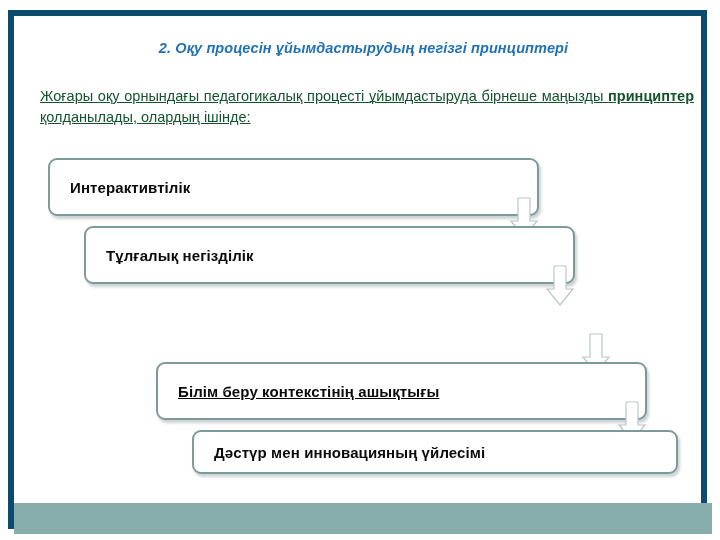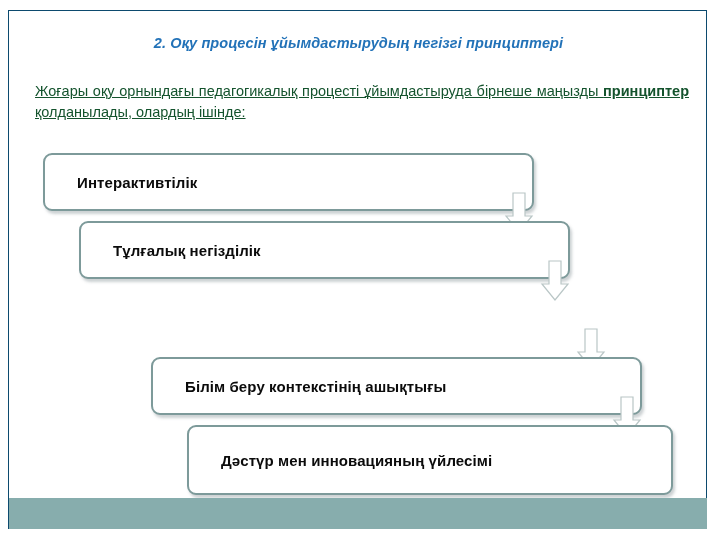--- a/index.html
+++ b/index.html
@@ -16,21 +16,21 @@
   }
 
   
   .slide {
     position: absolute;
     left: 8px;
     top: 10px;
     width: 699px;
     height: 519px;
     box-sizing: border-box;
-    border: 1px solid #0c4a6e;
+    border: 6px solid #0c4a6e;
     background: #ffffff;
   }
 
   
   .title {
     position: absolute;
     left: 0;
     top: 24px;
     width: 699px;
     text-align: center;
@@ -70,21 +70,21 @@
     position: absolute;
     box-sizing: border-box;
     background: #ffffff;
     border: 2px solid #7d9a9a;
     border-radius: 9px;
     box-shadow: 2px 3px 3px rgba(120,135,140,0.38);
     display: flex;
     align-items: center;
   }
   .step-label {
-    padding-left: 32px;
+    padding-left: 20px;
     font-size: 15px;
     font-weight: bold;
     color: #0b0b0b;
     white-space: nowrap;
     letter-spacing: 0.1px;
   }
 
   
   .step-arrow {
     position: absolute;
@@ -127,28 +127,28 @@
       <span class="step-label">Тұлғалық негізділік</span>
     </div>
     <svg class="step-arrow" style="left:531px; top:249px;" viewBox="0 0 30 42">
       <path d="M9 1 L21 1 L21 24 L28 24 L15 40 L2 24 L9 24 Z" fill="#ffffff" stroke="#b9c6c6" stroke-width="1.2"></path>
     </svg>
 
     <svg class="step-arrow" style="left:567px; top:317px;" viewBox="0 0 30 42">
       <path d="M9 1 L21 1 L21 24 L28 24 L15 40 L2 24 L9 24 Z" fill="#ffffff" stroke="#b9c6c6" stroke-width="1.2"></path>
     </svg>
 
-    <div class="step-box" style="left:142px; top:346px; width:491px; height:58px;">
+    <div class="step-box" style="left:142px; top:346px; width:491px; height:58px;text-decoration:underline;">
       <span class="step-label">Білім беру контекстінің ашықтығы</span>
     </div>
     <svg class="step-arrow" style="left:603px; top:385px;" viewBox="0 0 30 42">
       <path d="M9 1 L21 1 L21 24 L28 24 L15 40 L2 24 L9 24 Z" fill="#ffffff" stroke="#b9c6c6" stroke-width="1.2"></path>
     </svg>
 
-    <div class="step-box" style="left:178px; top:414px; width:486px; height:70px;">
+    <div class="step-box" style="left:178px; top:414px; width:486px; height:44px;">
       <span class="step-label">Дәстүр мен инновацияның үйлесімі</span>
     </div>
 
   </div>
 
   <div class="bottom-bar"></div>
 
 </div>
 
 </body></html>

